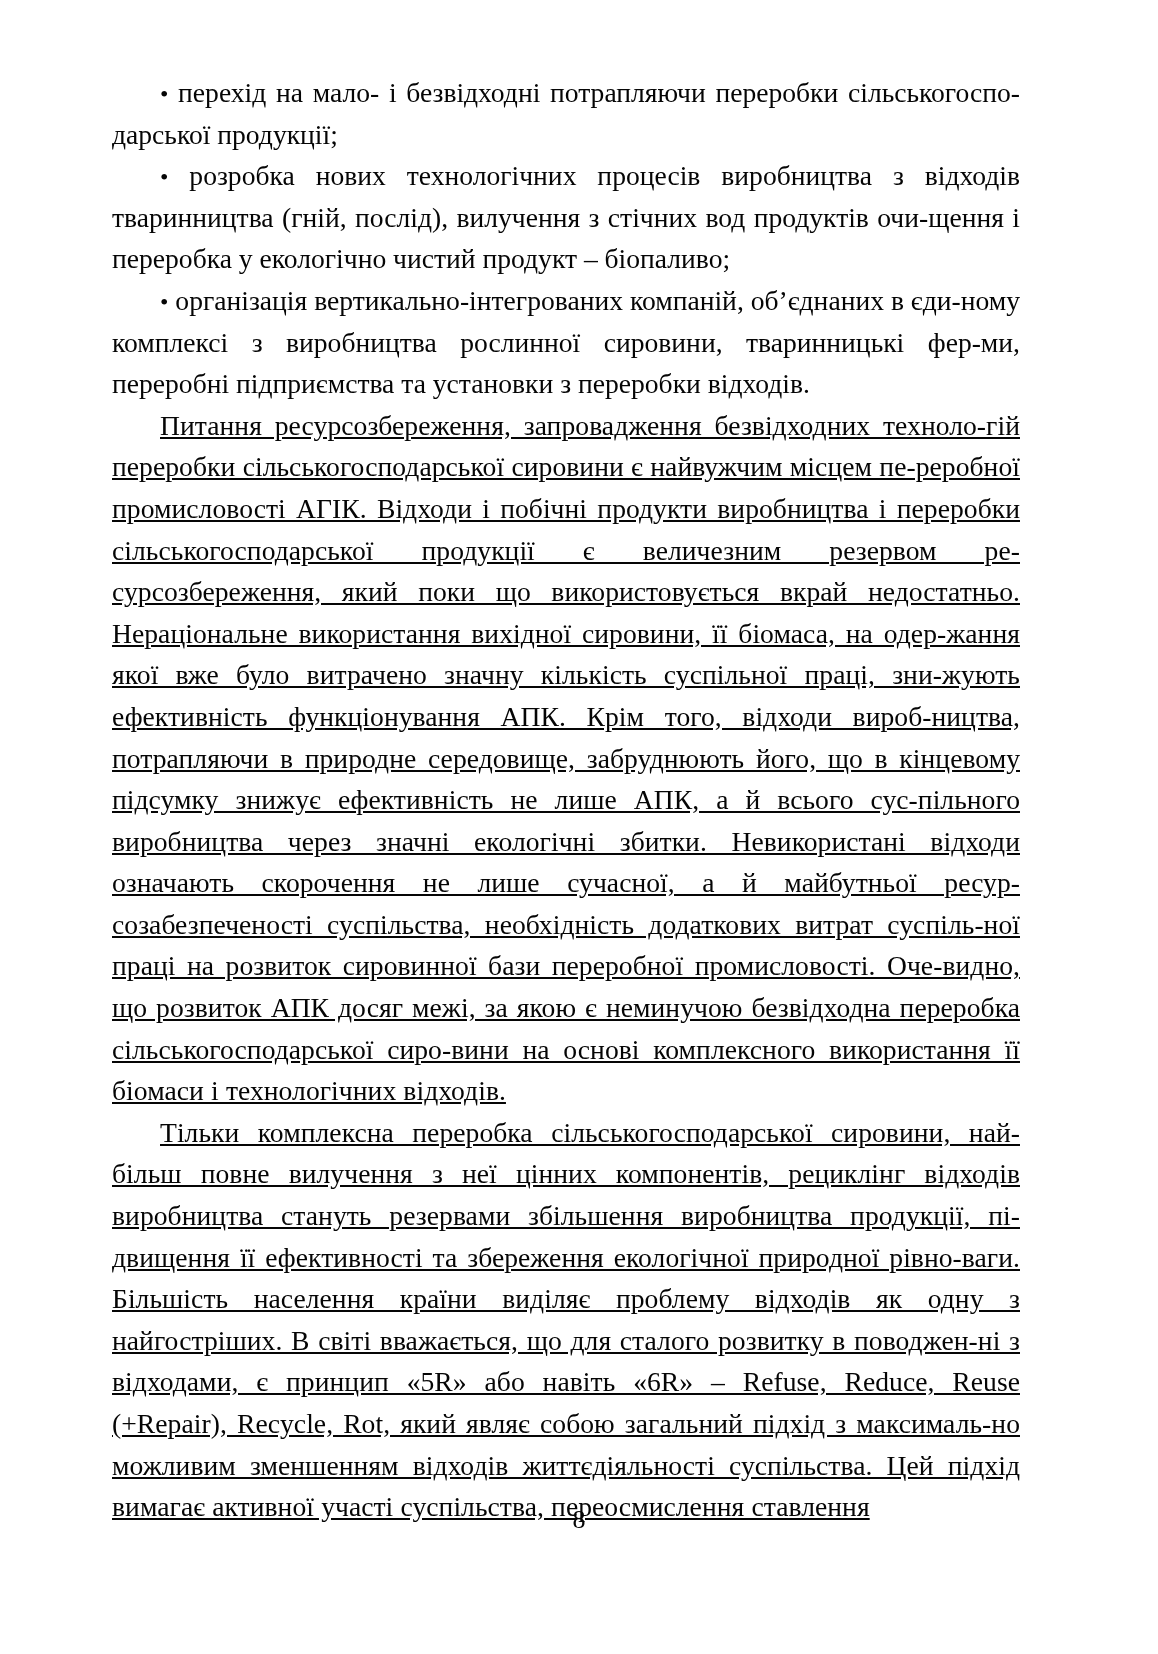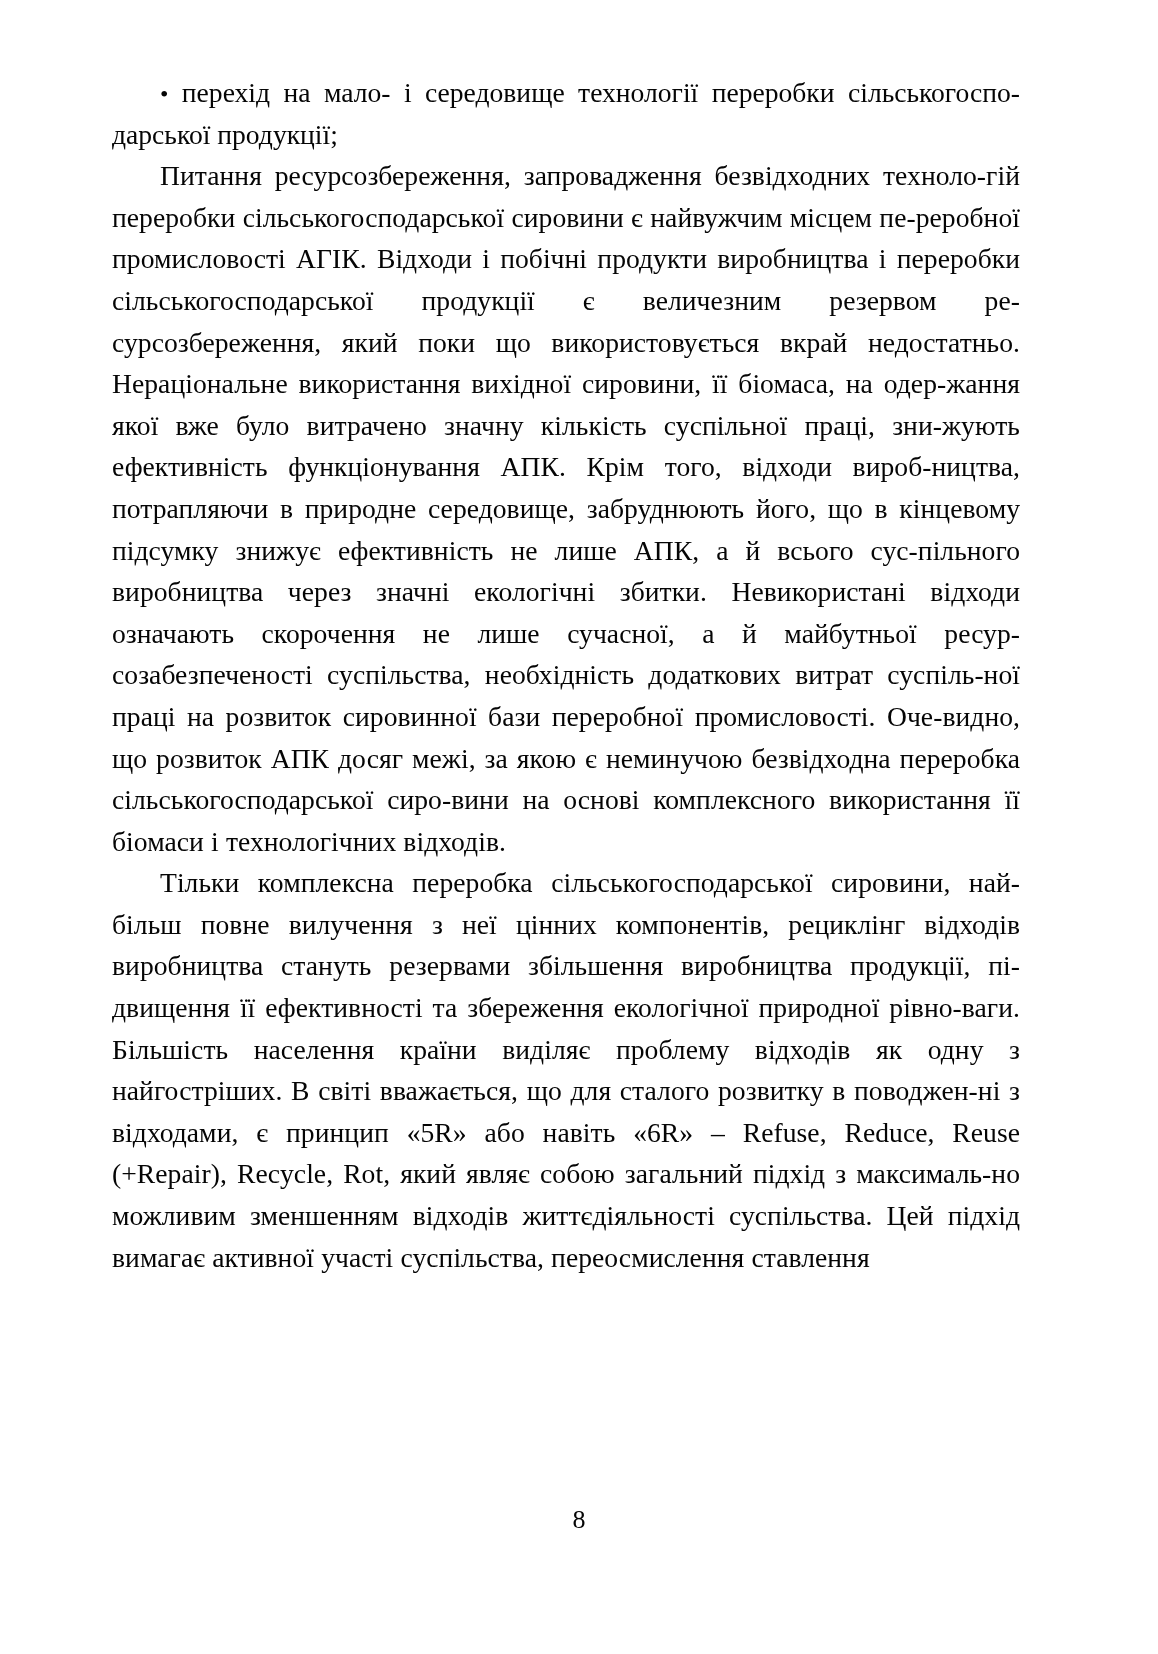--- a/index.html
+++ b/index.html
@@ -29,20 +29,21 @@
   .para {
     margin: 0;
     text-align: justify;
     text-justify: inter-word;
     font-size: 27.6px;
     line-height: 41.6px;
     letter-spacing: 0.05px;
     word-spacing: 0.2px;
     hyphens: none;
     text-indent: 0;
+    text-decoration: underline;
   }
   .para.indent {
     text-indent: 48px;
   }
   
   .bullet {
     margin: 0;
     text-align: justify;
     font-size: 27.6px;
     line-height: 41.6px;
@@ -71,21 +72,23 @@
     -webkit-font-smoothing: antialiased;
   }
 </style>
 </head>
 <body>
 
 <div class="page">
   <div class="content">
 
     <ul class="bullet-list">
-      <li class="bullet"><span class="dot">•</span> <span>перехід на мало- і середовище технології переробки сільськогоспо-дарської продукції;</span></li>
+      <li class="bullet"><span class="dot">•</span> <span>перехід на мало- і безвідходні потрапляючи переробки сільськогоспо-дарської продукції;</span></li>
+      <li class="bullet"><span class="dot">•</span> <span>розробка нових технологічних процесів виробництва з відходів тваринництва (гній, послід), вилучення з стічних вод продуктів очи-щення і переробка у екологічно чистий продукт – біопаливо;</span></li>
+      <li class="bullet"><span class="dot">•</span> <span>організація вертикально-інтегрованих компаній, об’єднаних в єди-ному комплексі з виробництва рослинної сировини, тваринницькі фер-ми, переробні підприємства та установки з переробки відходів.</span></li>
     </ul>
 
     <p class="para indent">Питання ресурсозбереження, запровадження безвідходних техноло-гій переробки сільськогосподарської сировини є найвужчим місцем пе-реробної промисловості АГІК. Відходи і побічні продукти виробництва і переробки сільськогосподарської продукції є величезним резервом ре-сурсозбереження, який поки що використовується вкрай недостатньо. Нераціональне використання вихідної сировини, її біомаса, на одер-жання якої вже було витрачено значну кількість суспільної праці, зни-жують ефективність функціонування АПК. Крім того, відходи вироб-ництва, потрапляючи в природне середовище, забруднюють його, що в кінцевому підсумку знижує ефективність не лише АПК, а й всього сус-пільного виробництва через значні екологічні збитки. Невикористані відходи означають скорочення не лише сучасної, а й майбутньої ресур-созабезпеченості суспільства, необхідність додаткових витрат суспіль-ної праці на розвиток сировинної бази переробної промисловості. Оче-видно, що розвиток АПК досяг межі, за якою є неминучою безвідходна переробка сільськогосподарської сиро-вини на основі комплексного використання її біомаси і технологічних відходів.</p>
     <p class="para indent">Тільки комплексна переробка сільськогосподарської сировини, най-більш повне вилучення з неї цінних компонентів, рециклінг відходів виробництва стануть резервами збільшення виробництва продукції, пі-двищення її ефективності та збереження екологічної природної рівно-ваги. Більшість населення країни виділяє проблему відходів як одну з найгостріших. В світі вважається, що для сталого розвитку в поводжен-ні з відходами, є принцип «5R» або навіть «6R» – Refuse, Reduce, Reuse (+Repair), Recycle, Rot, який являє собою загальний підхід з максималь-но можливим зменшенням відходів життєдіяльності суспільства. Цей підхід вимагає активної участі суспільства, переосмислення ставлення</p>
 
   </div>
 
   <div class="pagenum">8</div>
 </div>
 

